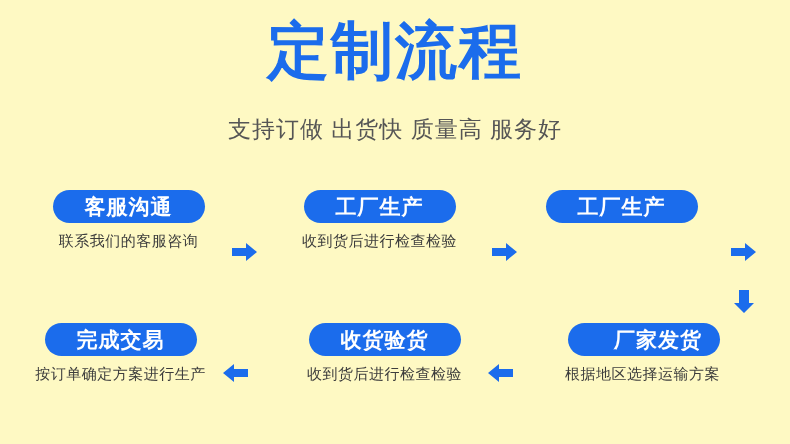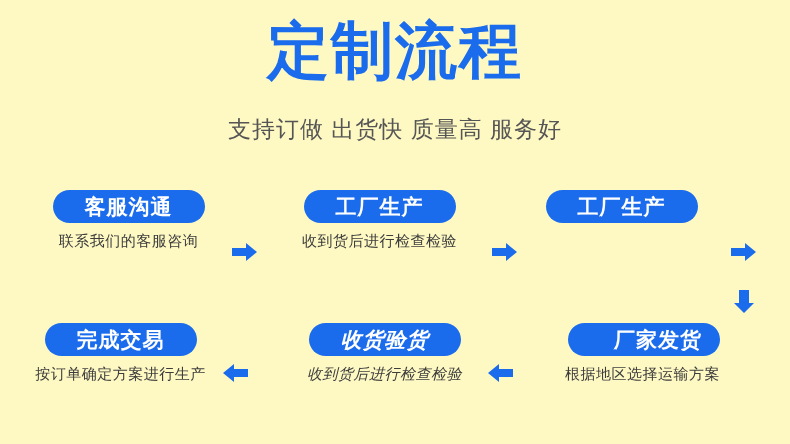--- a/index.html
+++ b/index.html
@@ -169,21 +169,21 @@
       <div class="pill">完成交易</div>
       <div class="desc">按订单确定方案进行生产</div>
     </div>
 
     <div class="arrow arrow-r2-a">
       <svg width="26" height="24" viewBox="0 0 26 24" xmlns="http://www.w3.org/2000/svg">
         <path d="M26 8 H12 V3 L1 12 L12 21 V16 H26 Z" fill="#1b6cec"></path>
       </svg>
     </div>
 
-    <div class="step" style="left:287px;font-style:italic;">
+    <div class="step" style="left:287px;">
       <div class="pill">收货验货</div>
       <div class="desc">收到货后进行检查检验</div>
     </div>
 
     <div class="arrow arrow-r2-b">
       <svg width="26" height="24" viewBox="0 0 26 24" xmlns="http://www.w3.org/2000/svg">
         <path d="M26 8 H12 V3 L1 12 L12 21 V16 H26 Z" fill="#1b6cec"></path>
       </svg>
     </div>
 

